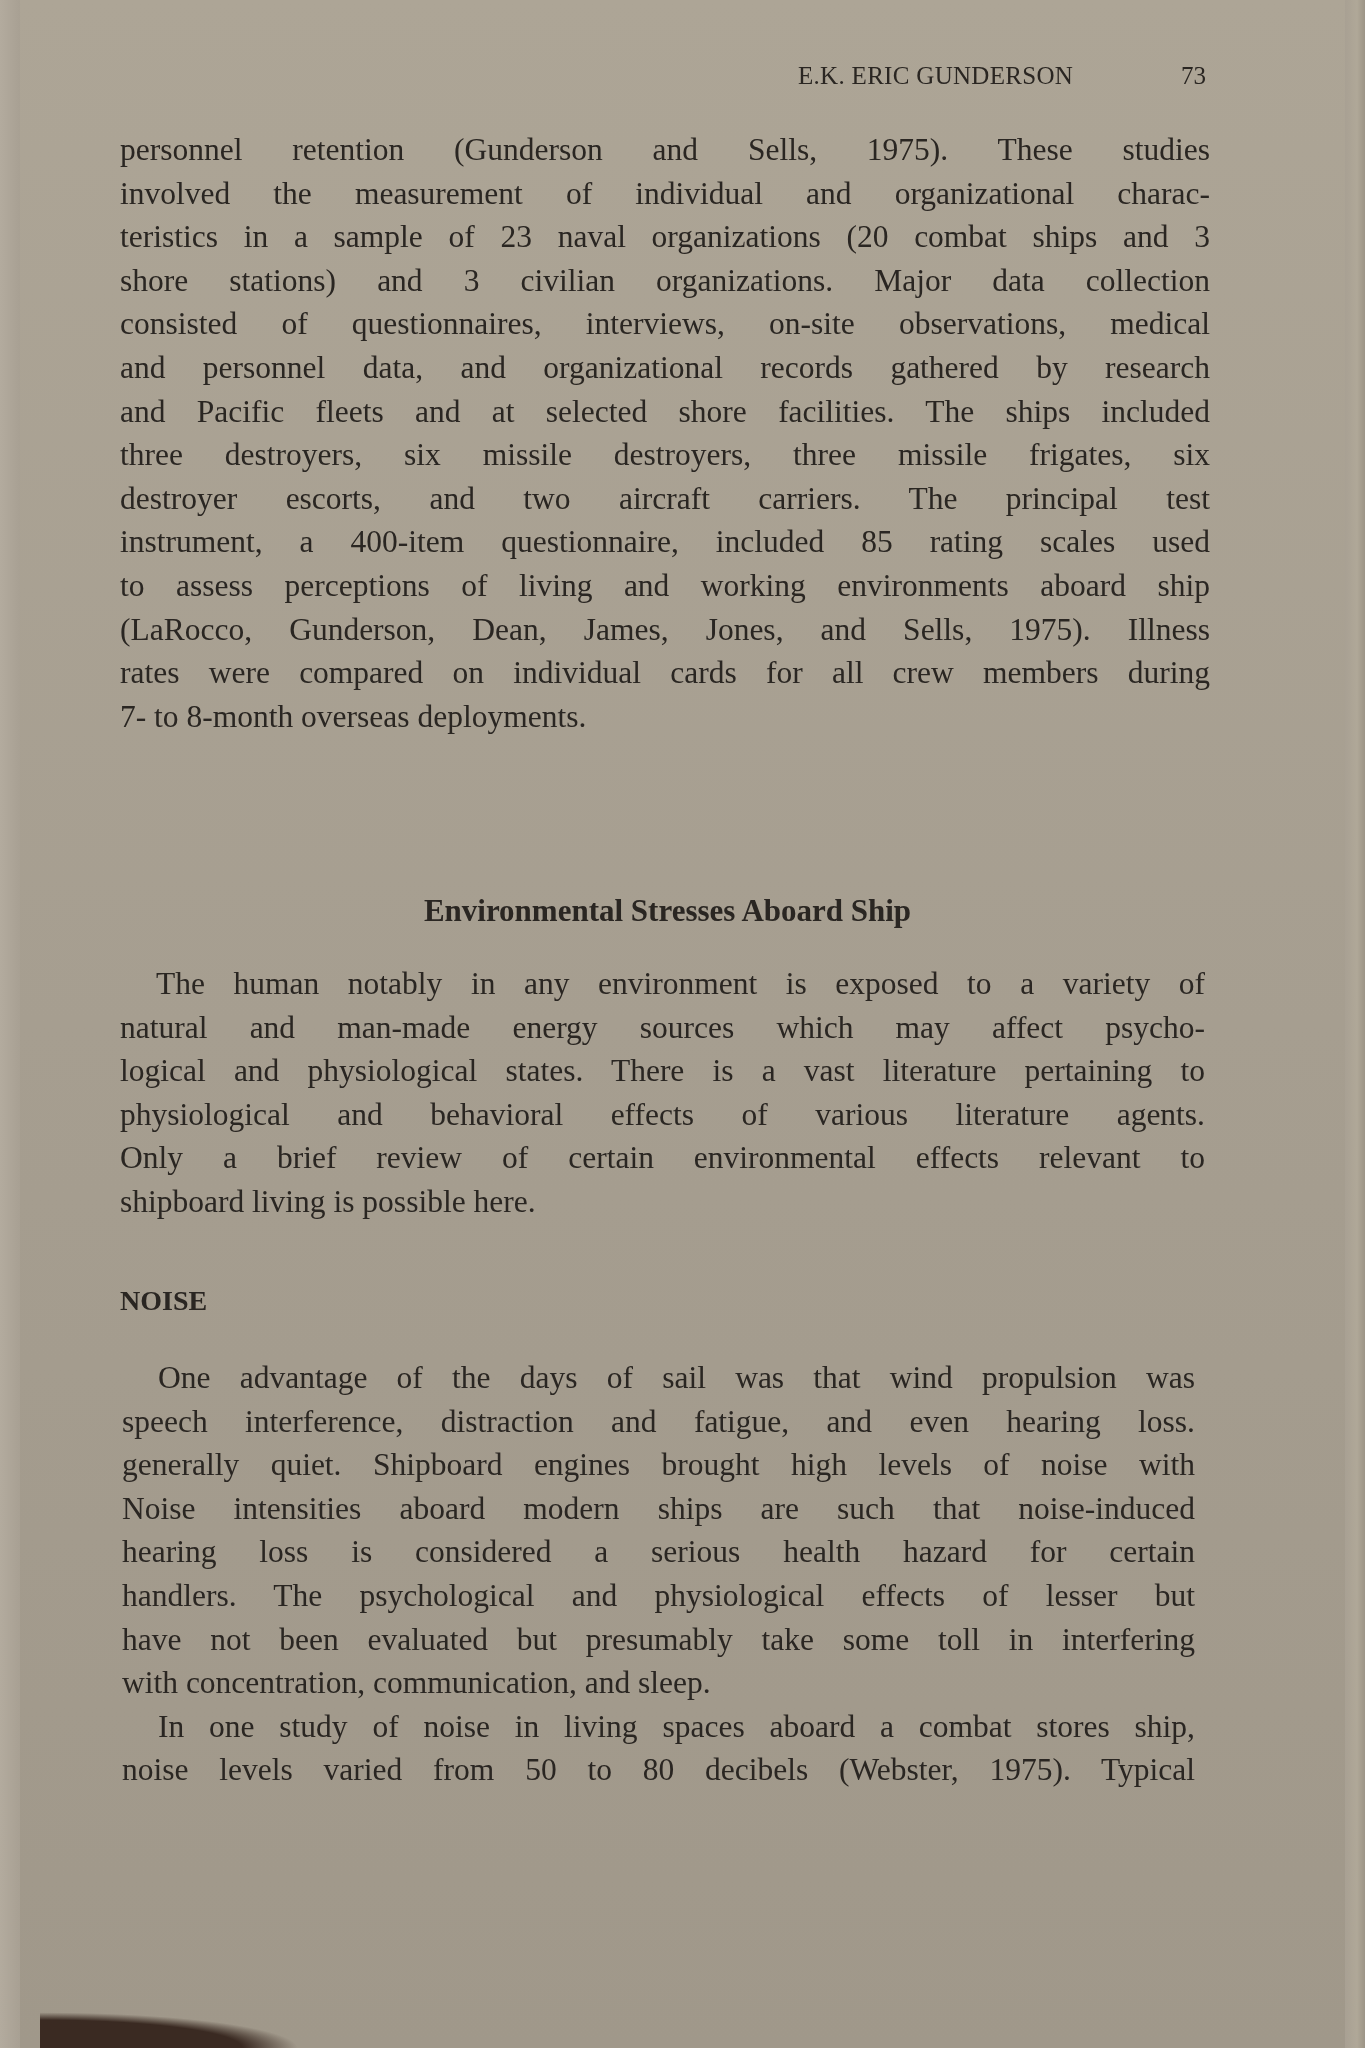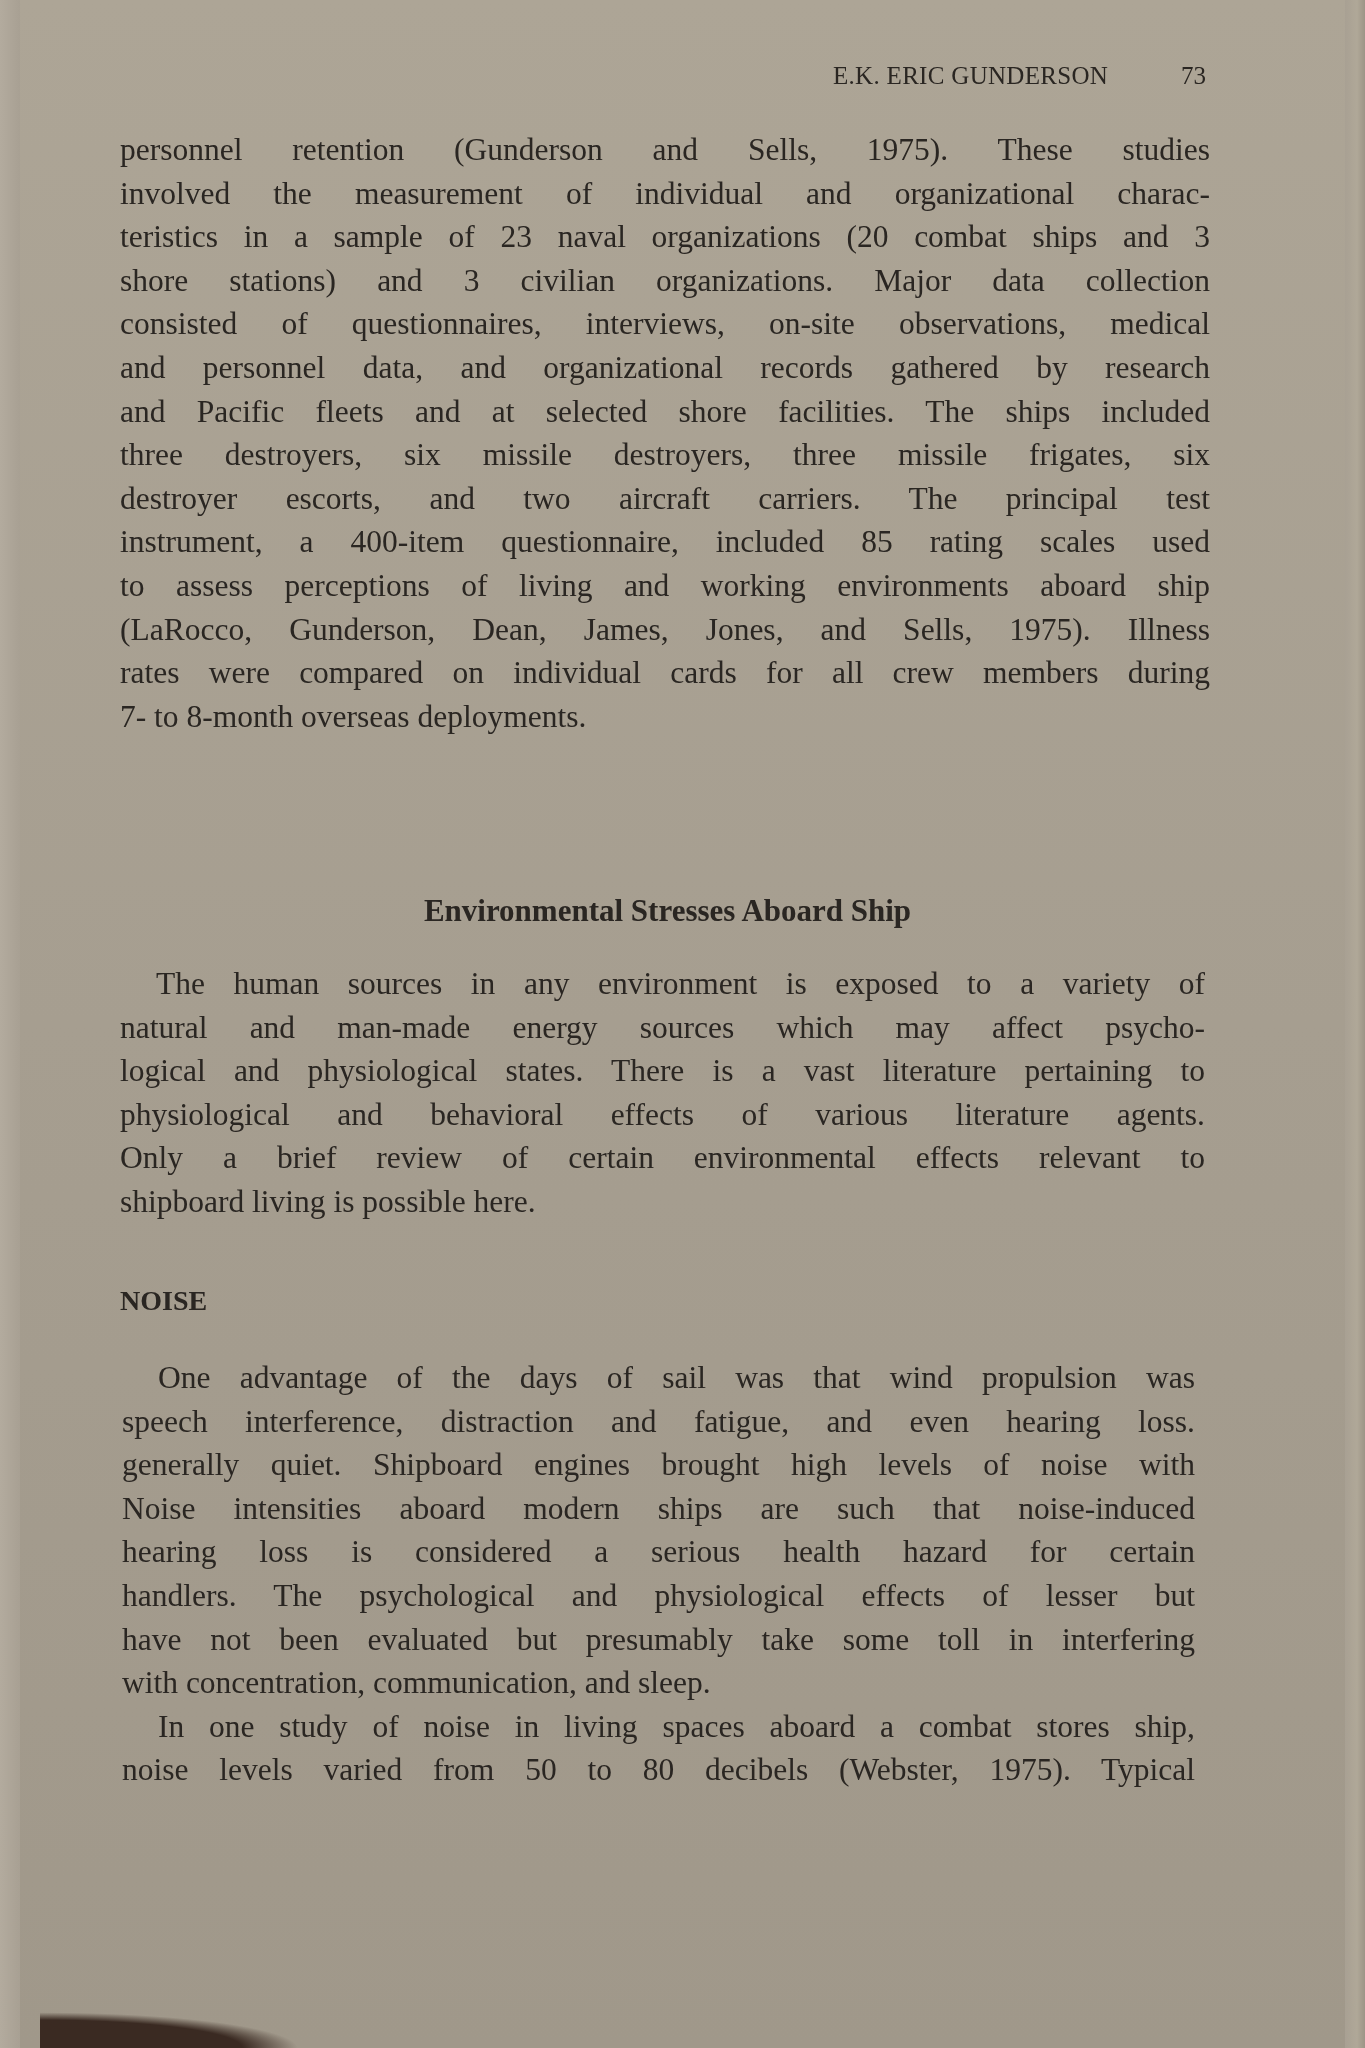--- a/index.html
+++ b/index.html
@@ -51,21 +51,20 @@
       width: 260px; height: 36px;
       background: radial-gradient(ellipse at 0% 100%, #3a2a22 0%, #3a2a22 55%, rgba(58,42,34,0) 70%);
     }
     .running-head {
       position: absolute;
       top: 62px;
       left: 778px;
       font-size: 25px;
       letter-spacing: 0.3px;
       color: #2a2622;
-      margin-left: 35px;
     }
     .page-number {
       position: absolute;
       top: 62px;
       left: 1161px;
       font-size: 25px;
       color: #2a2622;
     }
     .body-text {
       position: absolute;
@@ -134,21 +133,21 @@
     <span class="line">instrument, a 400-item questionnaire, included 85 rating scales used</span>
     <span class="line">to assess perceptions of living and working environments aboard ship</span>
     <span class="line">(LaRocco, Gunderson, Dean, James, Jones, and Sells, 1975). Illness</span>
     <span class="line">rates were compared on individual cards for all crew members during</span>
     <span class="line last">7- to 8-month overseas deployments.</span>
   </div>
 
   <div class="section-heading">Environmental Stresses Aboard Ship</div>
 
   <div class="body-text" id="para2">
-    <span class="line indent">The human sources in any environment is exposed to a variety of</span>
+    <span class="line indent">The human notably in any environment is exposed to a variety of</span>
     <span class="line">natural and man-made energy sources which may affect psycho-</span>
     <span class="line">logical and physiological states. There is a vast literature pertaining to</span>
     <span class="line">physiological and behavioral effects of various literature agents.</span>
     <span class="line">Only a brief review of certain environmental effects relevant to</span>
     <span class="line last">shipboard living is possible here.</span>
   </div>
 
   <div class="subhead">NOISE</div>
 
   <div class="body-text" id="para3">

